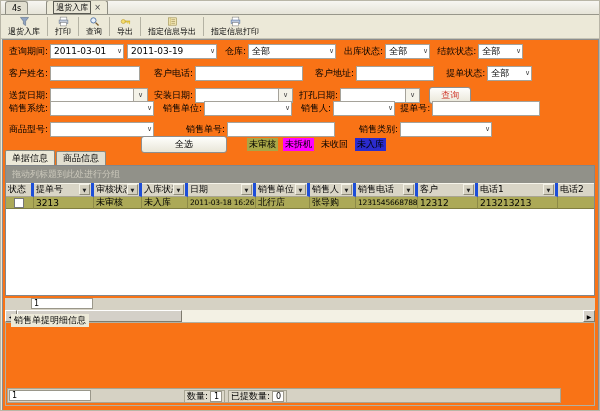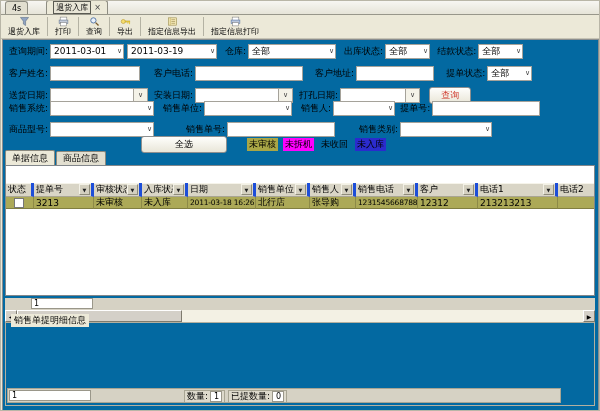--- a/index.html
+++ b/index.html
@@ -22,21 +22,21 @@
   .toolbar { position:absolute; left:0; top:14px; width:600px; height:24px;
              background:#ECE9D8; border-bottom:1px solid #C6C3B4; display:flex; align-items:center; padding-left:2px; }
   .tbtn { display:flex; flex-direction:column; align-items:center; justify-content:center;
           height:23px; padding:0 5px; cursor:default; }
   .tbtn svg { width:11px; height:11px; }
   .tbtn span { font-size:8px; line-height:10px; white-space:nowrap; }
   .tsep { width:1px; height:19px; background:#B4B2A3; margin:0 2px; }
 
   
   .panel { position:absolute; left:1px; top:38px; width:597px; height:372px;
-           border:1px solid #8A8D8F; background:#0369a1; }
+           border:1px solid #8A8D8F; background:#f97316; }
   .frow { position:absolute; left:0; width:595px; height:16px; display:flex; align-items:center; padding-left:6px; }
   .lbl { white-space:nowrap; margin-right:2px; }
   .tinput { height:15px; background:#fff; border:1px solid #A5A29A; font-family:"DejaVu Sans",sans-serif; font-size:9px; padding:0 2px; }
   .combo { height:15px; background:#fff; border:1px solid #A5A29A; display:flex; align-items:center;
            justify-content:space-between; padding:0 1px 0 3px; cursor:default; }
   .combo .arr, .dropbtn { font-size:7px; color:#444; line-height:7px; }
   .dropbtn { width:14px; height:15px; border:1px solid #A5A29A; border-left:none; background:#F4F2E8;
              display:flex; align-items:center; justify-content:center; cursor:default; }
   .btn { height:17px; border:1px solid #8E8F8F; border-radius:3px;
          background:linear-gradient(#FEFEFC,#E9E6D8); display:flex; align-items:center; justify-content:center;
@@ -281,20 +281,21 @@
       <span class="flag">未收回</span>
       <span class="flag" style="background: rgb(43, 43, 205);">未入库</span>
     </div>
 
     <div class="tabstrip">
       <div class="itab active">单据信息</div>
       <div class="itab">商品信息</div>
     </div>
 
     <div class="grid1">
+      <div class="groupband">拖动列标题到此处进行分组</div>
       <div class="ghead">
         <div class="hcell w0">
             <span>状态</span>
           </div>
         <div class="hcell w1">
             <span>提单号</span>
             <span class="fbtn">▼</span>
           </div>
         <div class="hcell w2">
             <span>审核状态</span>

